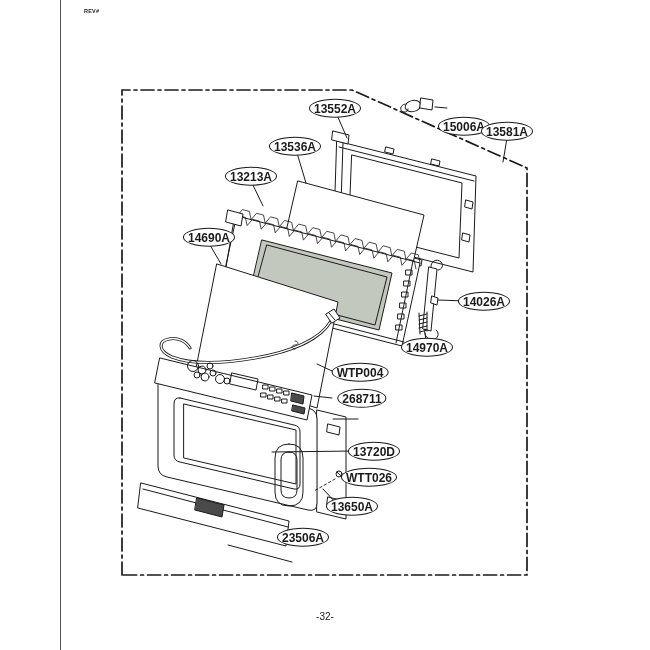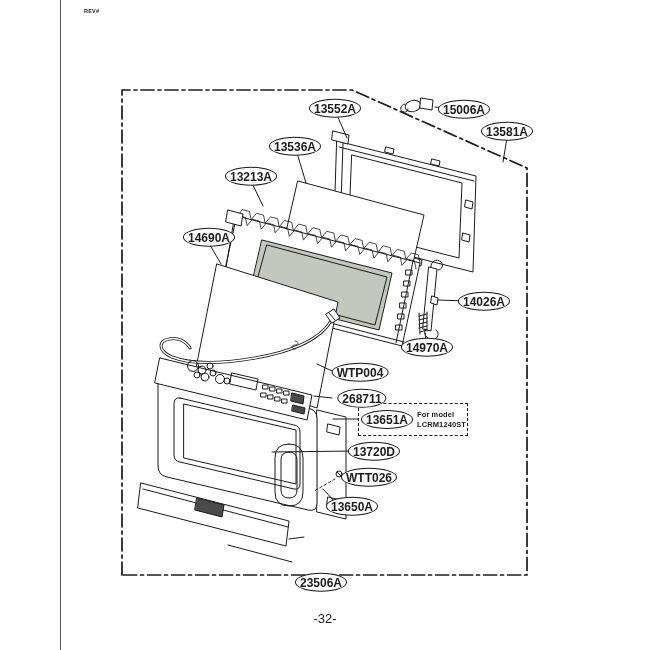--- a/index.html
+++ b/index.html
@@ -2,21 +2,21 @@
 <html style="--ink: #1a1a1a; --glass: #c3c8bf; --paper: #ffffff;"><head>
 <meta charset="utf-8">
 <style>
   :root{ --ink:#1a1a1a; --glass:#c3c8bf; --paper:#ffffff; }
   html,body{margin:0;padding:0;}
   body{width:650px;height:650px;background:var(--paper);overflow:hidden;
        font-family:"Liberation Sans", sans-serif;color:var(--ink);}
   .page{position:relative;width:650px;height:650px;}
   .rev{position:absolute;left:84px;top:8px;font-size:5.5px;font-weight:bold;letter-spacing:.2px;}
   .title{position:absolute;left:96px;top:36px;margin:0;font-size:15.5px;font-weight:bold;letter-spacing:.4px;}
-  .pageno{position:absolute;left:0;top:611px;width:650px;text-align:center;font-size:13px;}
+  .pageno{position:absolute;left:0;top:611px;width:650px;text-align:center;font-size:10px;}
   svg.diagram{position:absolute;left:0;top:0;}
   svg.diagram *{stroke:var(--ink);stroke-width:1;fill:none;stroke-linejoin:round;stroke-linecap:round;}
   svg .fw{fill:var(--paper);}
   svg .fg{fill:var(--glass);}
   svg .fd{fill:#4a4a4a;stroke:var(--ink);}
   svg .thick{stroke-width:3;}
   svg .thinw{stroke:var(--paper);stroke-width:1.4;}
   svg .border{stroke-width:1.7;stroke-dasharray:13 4 3 4;}
   svg .dash{stroke-dasharray:2.5 2.5;stroke-width:.9;}
   svg .hair{stroke-width:.8;}
@@ -175,39 +175,32 @@
       <line x1="332" y1="371" x2="317" y2="364"></line>
       <line x1="332" y1="398" x2="314" y2="396"></line>
       <line x1="358" y1="419" x2="333" y2="419"></line>
       <line x1="356" y1="451" x2="272" y2="452"></line>
       <line x1="352" y1="477" x2="344" y2="476"></line>
       <line x1="336" y1="503" x2="323" y2="489"></line>
       <line x1="304" y1="537" x2="289" y2="539"></line>
     </g>
   </svg>
 
-  <div class="note-box">
-    <span class="part-oval oval-inline">13651A</span>
-    <span class="note-text">
-      <div>For model</div>
-      <div>LCRM1240ST</div>
-    </span>
-  </div>
 
   <div class="labels">
       <div class="part-oval" style="left: 335px; top: 108px;">13552A</div>
-      <div class="part-oval" style="left: 464px; top: 109px;">15006A</div>
+      <div class="part-oval" style="left: 464px; top: 126px;">15006A</div>
       <div class="part-oval" style="left: 507px; top: 131px;">13581A</div>
       <div class="part-oval" style="left: 295px; top: 146px; text-align: center;">13536A</div>
       <div class="part-oval" style="left: 251px; top: 176px;">13213A</div>
       <div class="part-oval" style="left: 209px; top: 237px;">14690A</div>
       <div class="part-oval" style="left: 484px; top: 301px;">14026A</div>
       <div class="part-oval" style="left: 427px; top: 347px;">14970A</div>
       <div class="part-oval" style="left: 360px; top: 372px;">WTP004</div>
       <div class="part-oval" style="left: 350px; top: 398px; margin-left: 12px;">268711</div>
       <div class="part-oval" style="left: 374px; top: 451px; text-align: center;">13720D</div>
       <div class="part-oval" style="left: 369px; top: 477px;">WTT026</div>
       <div class="part-oval" style="left: 352px; top: 506px; text-align: right;">13650A</div>
-      <div class="part-oval" style="left: 321px; top: 537px; margin-top: 45px;">23506A</div>
+      <div class="part-oval" style="left: 303px; top: 537px;">23506A</div>
     </div>
 
   <div class="pageno">-32-</div>
 </div>
 
 </body></html>

